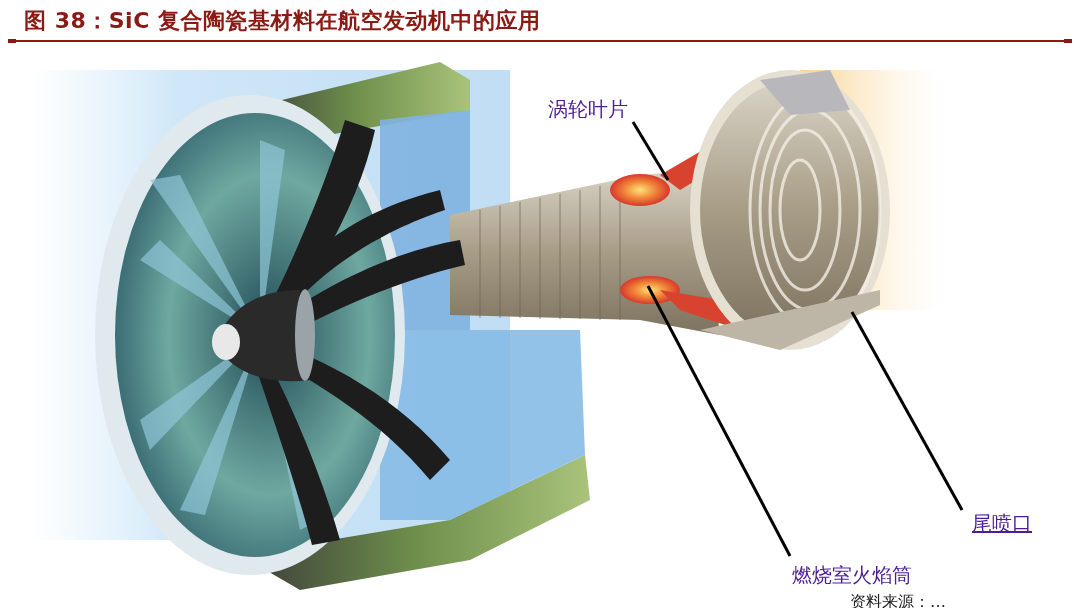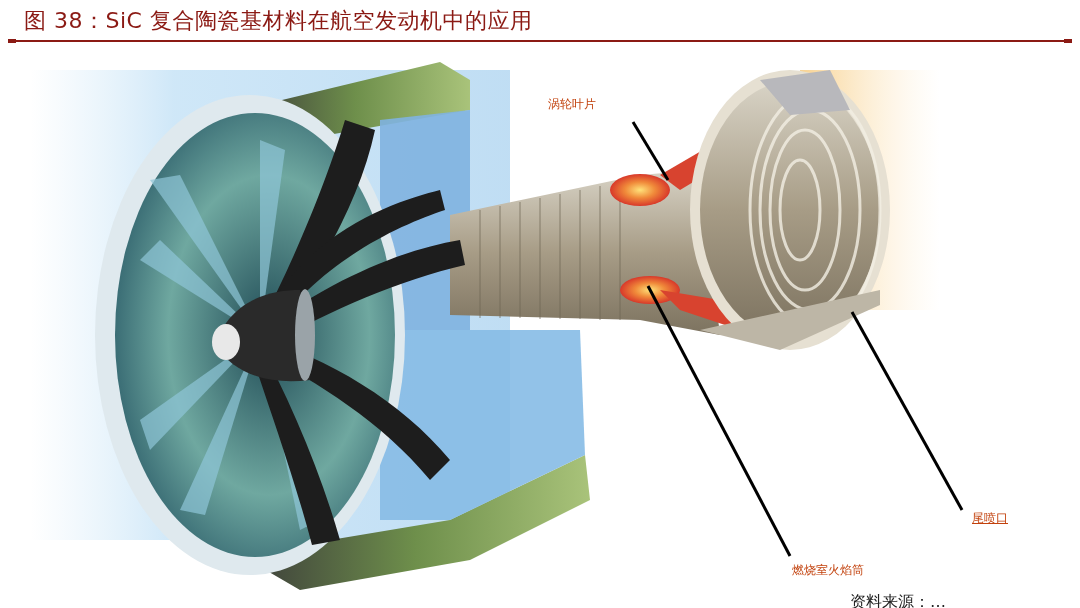--- a/index.html
+++ b/index.html
@@ -1,22 +1,22 @@
 <!DOCTYPE html>
 <html><head>
 <meta charset="utf-8">
 <style>
   html,body{margin:0;padding:0;background:#fff;}
   body{width:1080px;height:608px;position:relative;overflow:hidden;font-family:"DejaVu Sans","Liberation Sans",sans-serif;}
-  .title{position:absolute;left:24px;top:6px;font-size:22px;font-weight:normal;color:#8b1a14;letter-spacing:0.5px;white-space:nowrap;}
+  .title{position:absolute;left:24px;top:6px;font-size:22px;font-weight:bold;color:#8b1a14;letter-spacing:0.5px;white-space:nowrap;}
   .rule{position:absolute;left:8px;right:8px;top:40px;height:2px;background:#8b1a14;}
   .rule:before,.rule:after{content:"";position:absolute;top:-1px;width:8px;height:4px;background:#8b1a14;}
   .rule:before{left:0}.rule:after{right:0}
   .figure{position:absolute;left:0;top:44px;width:1080px;height:564px;}
-  .label{position:absolute;font-size:12px;color:#c2410c;white-space:nowrap;}
+  .label{position:absolute;font-size:20px;color:#4c1d95;white-space:nowrap;}
   .source{position:absolute;left:850px;top:592px;font-size:16px;color:#222;white-space:nowrap;}
 </style>
 </head>
 <body>
 
 <div class="title">图 38：SiC 复合陶瓷基材料在航空发动机中的应用</div>
 <div class="rule"></div>
 
 <svg class="figure" viewBox="0 44 1080 564" xmlns="http://www.w3.org/2000/svg">
   <defs>

